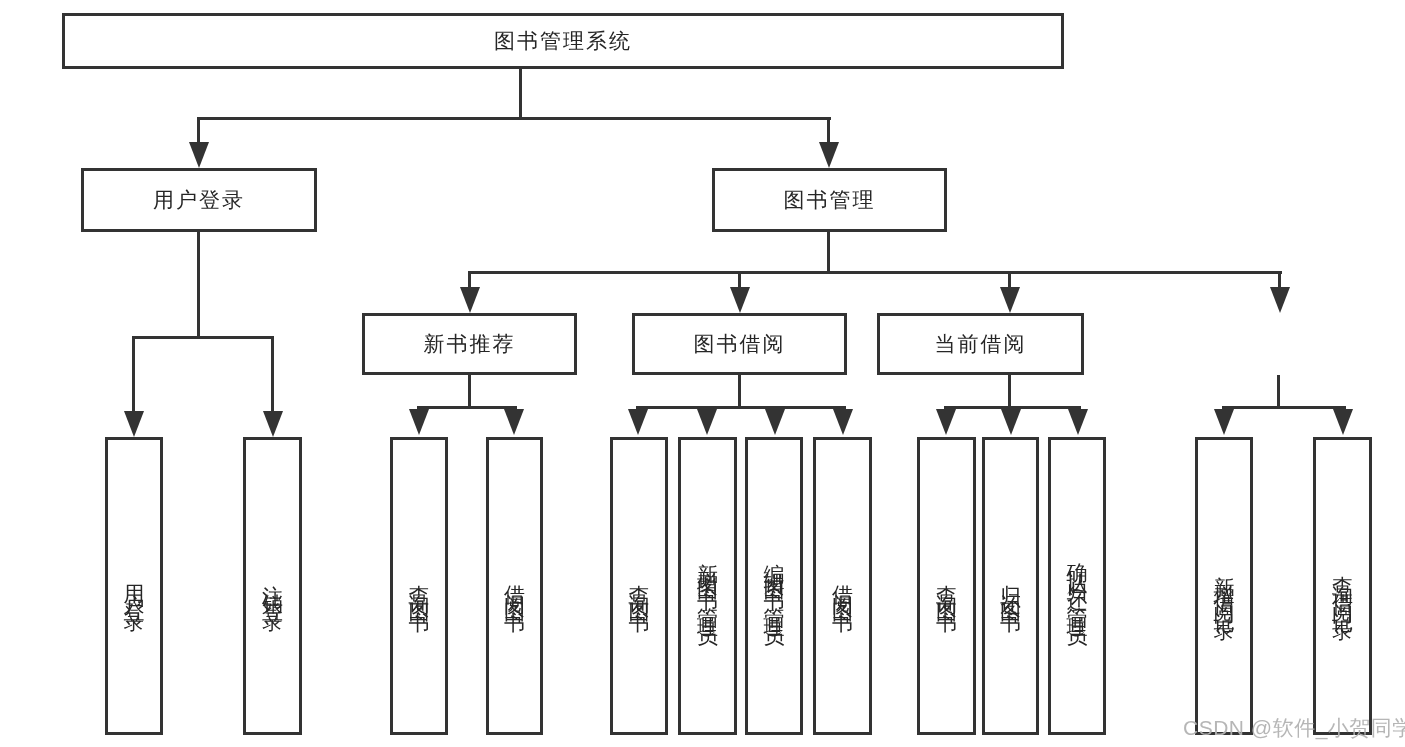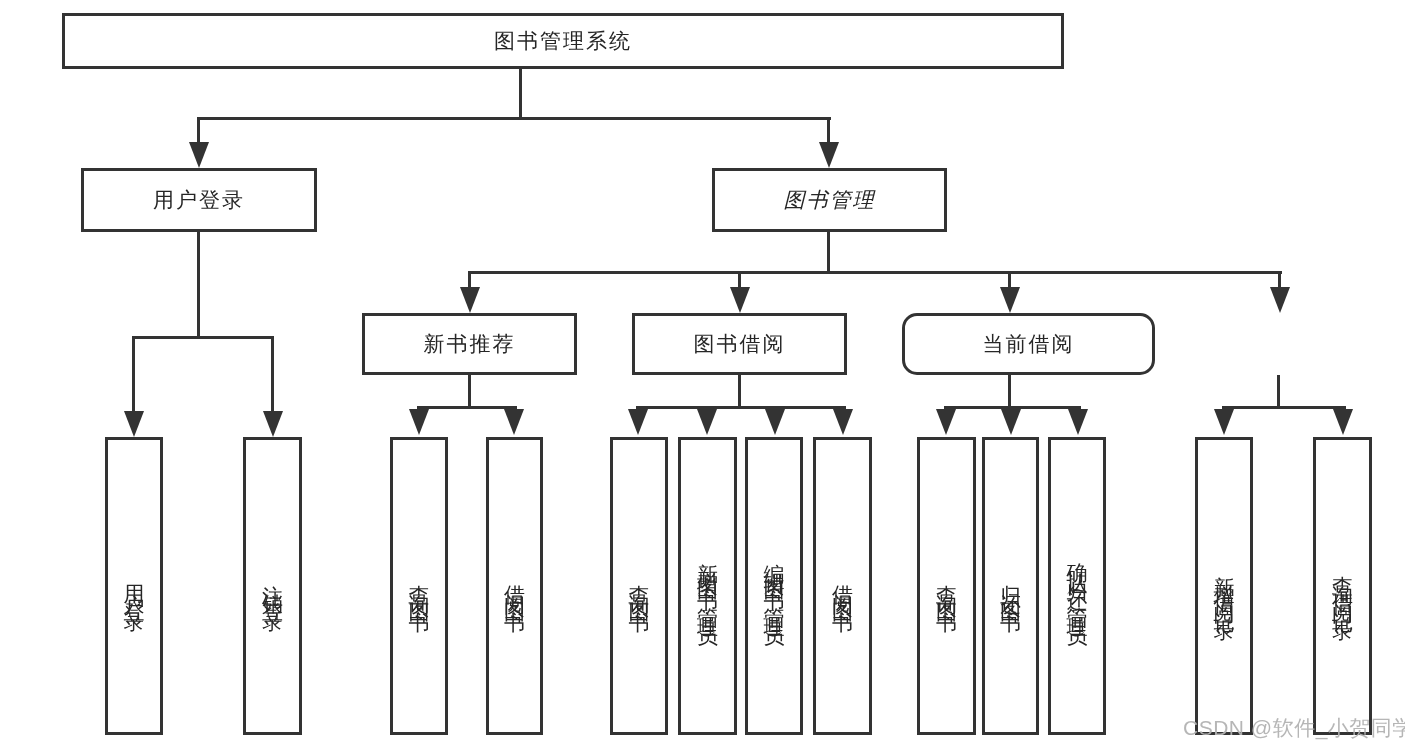--- a/index.html
+++ b/index.html
@@ -40,21 +40,21 @@
   <div class="hbox" style="left:21px;top:13px;width:1002px;height:56px;margin-left:41px;">图书管理系统</div>
 
   <div class="vl" style="left:519px;top:69px;height:50px;"></div>
   <div class="hl" style="left:197px;top:117px;width:634px;"></div>
   <div class="vl" style="left:197px;top:119px;height:25px;"></div>
   <div class="vl" style="left:827px;top:119px;height:25px;"></div>
   <div class="ar" style="left:189px;top:142px;"></div>
   <div class="ar" style="left:819px;top:142px;"></div>
 
   <div class="hbox" style="left:81px;top:168px;width:236px;height:64px;">用户登录</div>
-  <div class="hbox" style="left:712px;top:168px;width:235px;height:64px;font-style:italic;">图书管理</div>
+  <div class="hbox" style="left:712px;top:168px;width:235px;height:64px;">图书管理</div>
 
   <div class="vl" style="left:197px;top:232px;height:104px;"></div>
   <div class="hl" style="left:132px;top:336px;width:142px;"></div>
   <div class="vl" style="left:132px;top:338px;height:75px;"></div>
   <div class="vl" style="left:271px;top:338px;height:75px;"></div>
   <div class="ar" style="left:124px;top:411px;"></div>
   <div class="ar" style="left:263px;top:411px;"></div>
 
   <div class="vl" style="left:827px;top:232px;height:39px;"></div>
   <div class="hl" style="left:468px;top:271px;width:814px;"></div>
@@ -62,21 +62,21 @@
   <div class="vl" style="left:738px;top:273px;height:16px;"></div>
   <div class="vl" style="left:1008px;top:273px;height:16px;"></div>
   <div class="vl" style="left:1278px;top:273px;height:16px;"></div>
   <div class="ar" style="left:460px;top:287px;"></div>
   <div class="ar" style="left:730px;top:287px;"></div>
   <div class="ar" style="left:1000px;top:287px;"></div>
   <div class="ar" style="left:1270px;top:287px;"></div>
 
   <div class="hbox" style="left:632px;top:313px;width:215px;height:62px;">图书借阅</div>
   <div class="hbox" style="left:362px;top:313px;width:215px;height:62px;">新书推荐</div>
-  <div class="hbox" style="left:902px;top:313px;width:253px;height:62px;border-radius:15px;">当前借阅</div>
+  <div class="hbox" style="left:877px;top:313px;width:207px;height:62px;">当前借阅</div>
 
   <div class="vl" style="left:468px;top:375px;height:31px;"></div>
   <div class="hl" style="left:417px;top:406px;width:100px;"></div>
   <div class="ar" style="left:409px;top:409px;"></div>
   <div class="ar" style="left:504px;top:409px;"></div>
 
   <div class="vl" style="left:738px;top:375px;height:31px;"></div>
   <div class="hl" style="left:636px;top:406px;width:210px;"></div>
   <div class="ar" style="left:628px;top:409px;"></div>
   <div class="ar" style="left:697px;top:409px;"></div>

